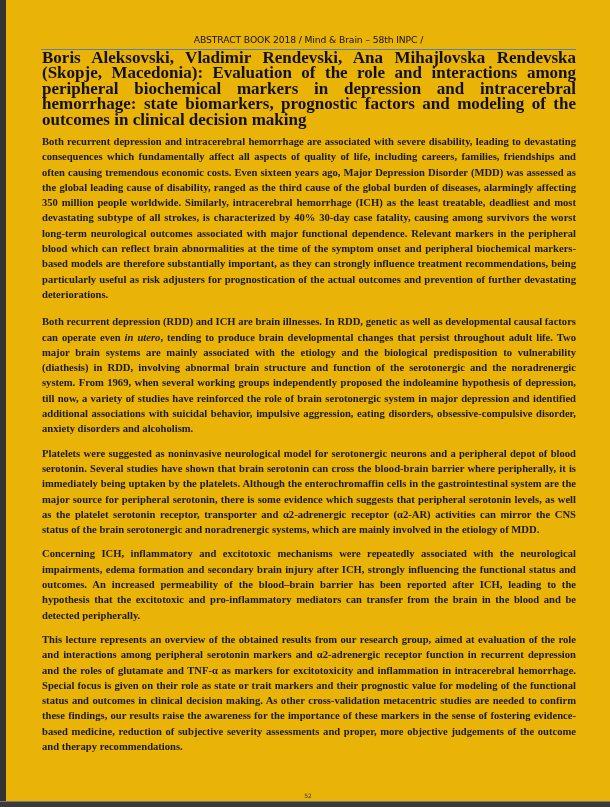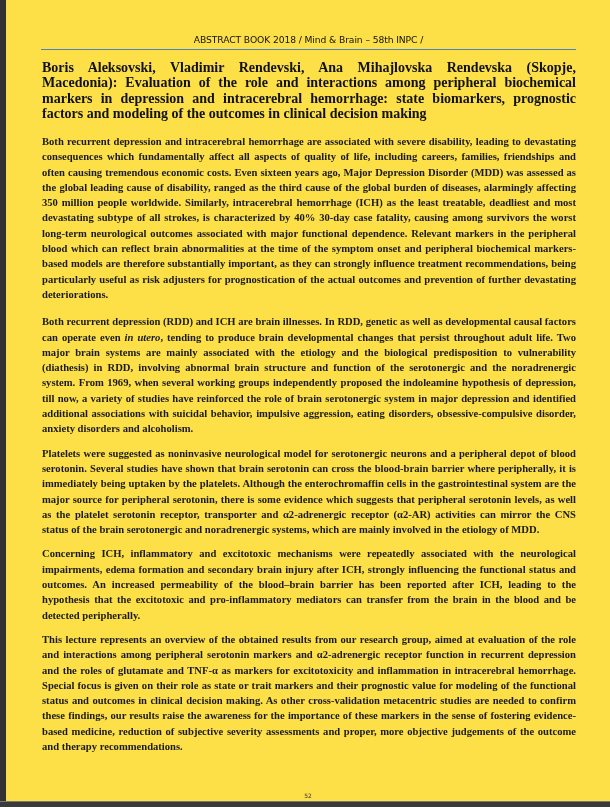--- a/index.html
+++ b/index.html
@@ -10,41 +10,41 @@
   .left-strip {
     position: absolute; left: 0; top: 0; width: 6px; height: 807px;
     background: #333333;
   }
   .bottom-bar {
     position: absolute; left: 0; top: 801px; width: 610px; height: 6px;
     background: #3a3a3a; border-top: 1px solid #777;
   }
   .page {
     position: absolute; left: 6px; top: 0; width: 604px; height: 801px;
-    background: #fde047;
+    background: #eab308;
   }
   .running-head {
     position: absolute; left: 35px; width: 535px; top: 34px;
     text-align: center;
     font-family: "DejaVu Sans", sans-serif; font-size: 9.2px; color: #111;
     letter-spacing: -0.1px;
   }
   .head-rule {
     position: absolute; left: 35px; width: 535px; top: 49px; height: 0;
     border-top: 1.5px solid #4f81bd;
   }
   .section-label {
     position: absolute; left: 35px; width: 535px; top: 54px;
     text-align: center;
     font-family: "DejaVu Sans", sans-serif; font-size: 9.2px; color: #111;
   }
   .title {
-    position: absolute; left: 36px; width: 534px; top: 60px;
+    position: absolute; left: 36px; width: 534px; top: 50px;
     font-family: "Liberation Serif", serif; font-weight: bold;
-    font-size: 14px; line-height: 15.4px; color: #111;
+    font-size: 17px; line-height: 15.4px; color: #111;
     text-align: justify; text-align-last: left;
   }
   .body {
     position: absolute; left: 36px; width: 534px; top: 134px;
     font-family: "Liberation Serif", serif;
     font-size: 10.6px; line-height: 15.3px; color: #1a1a1a; font-weight: bold;
   }
   .body p {
     margin: 0 0 9px 0; text-align: justify;
   }

